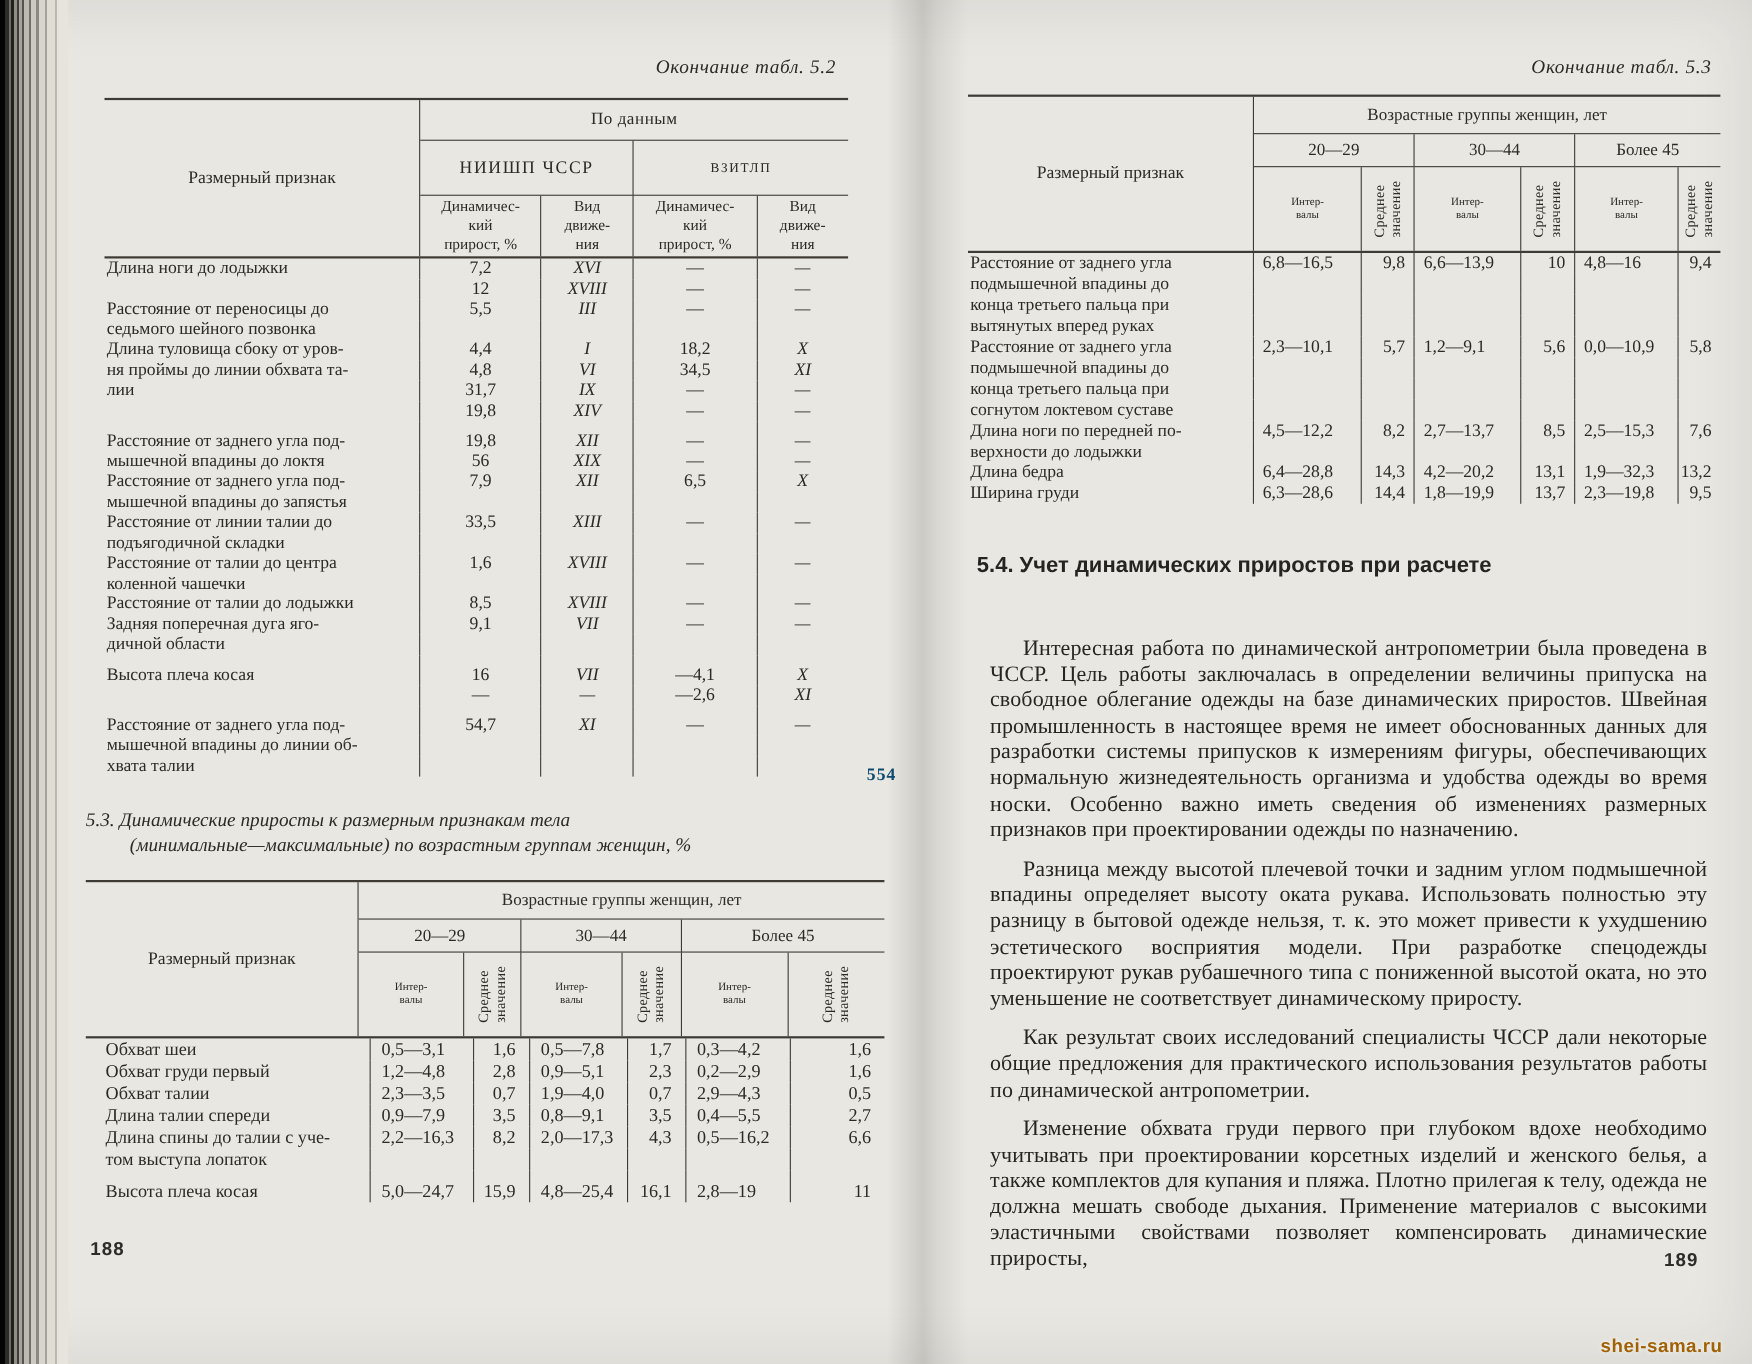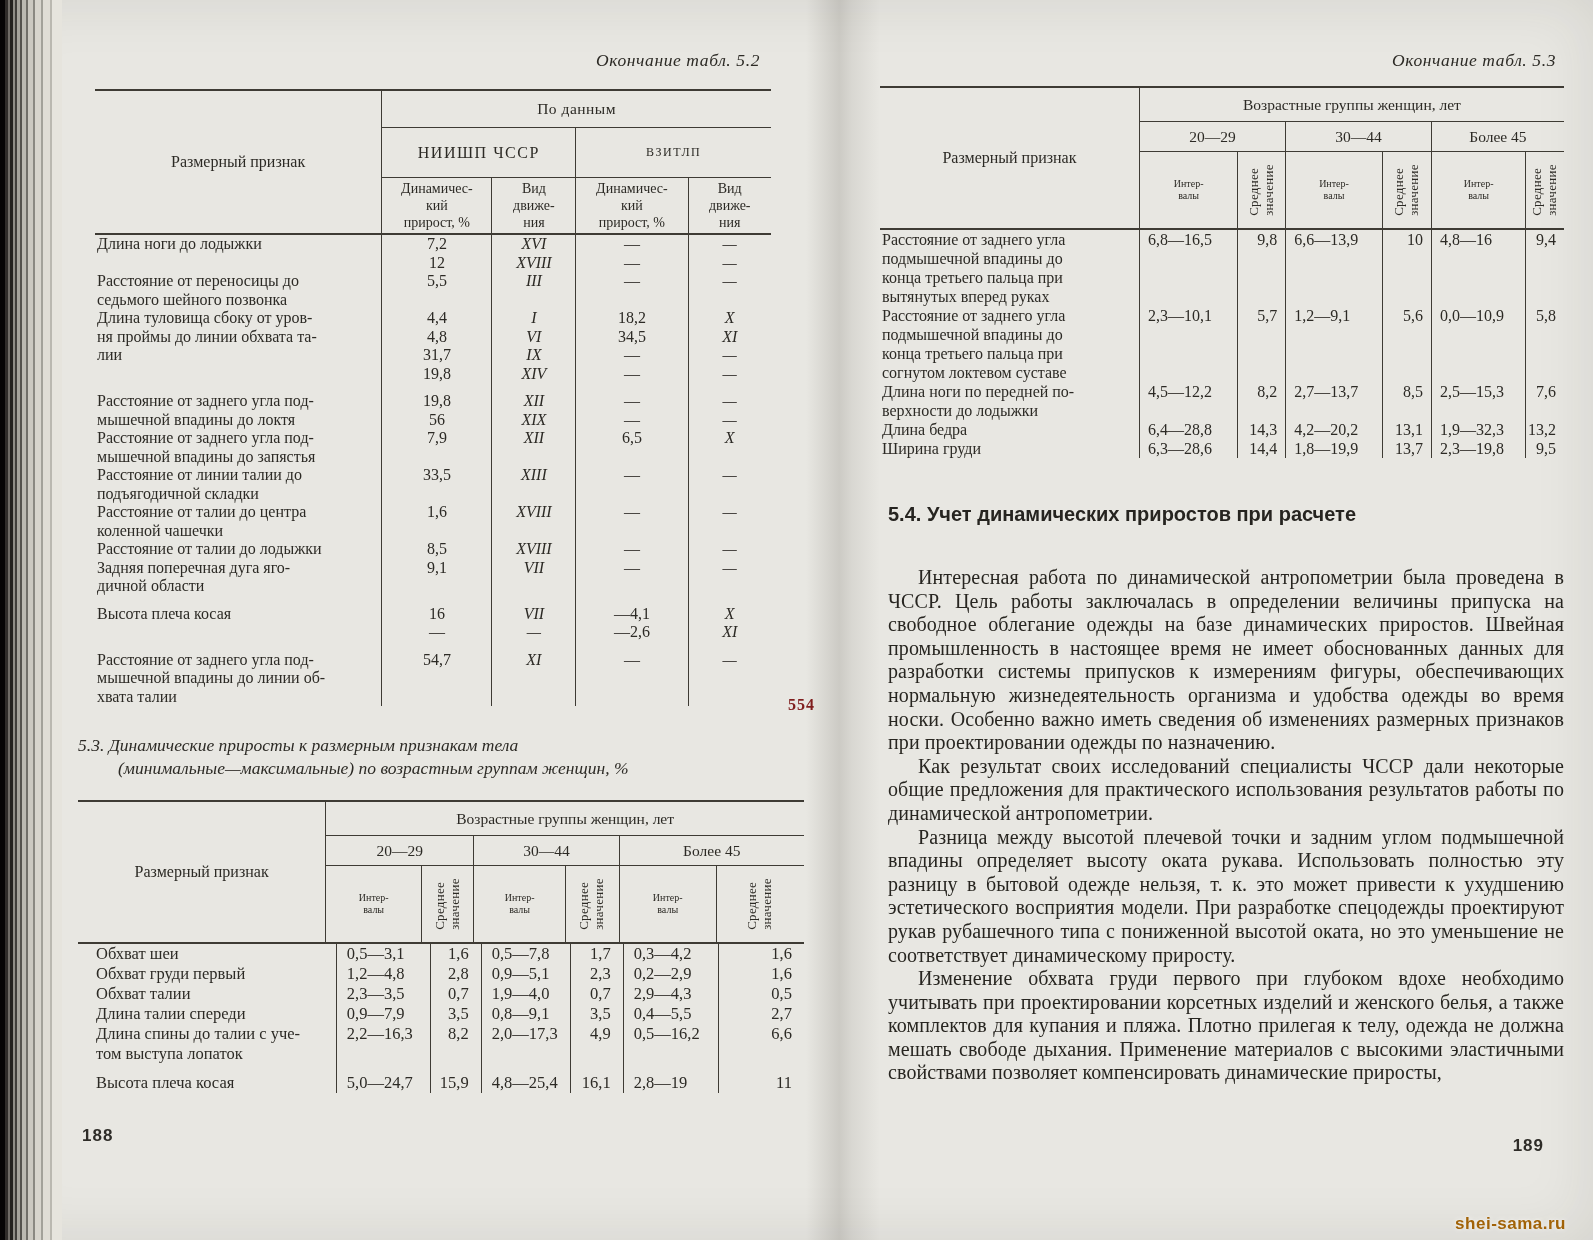--- a/index.html
+++ b/index.html
@@ -105,29 +105,29 @@
   #t3d .trow > span:first-child{text-align:left;padding-left:2px;}
   #t3d .trow > span:nth-child(2),#t3d .trow > span:nth-child(4),#t3d .trow > span:nth-child(6){text-align:left;padding-left:8px;}
   #t3d .trow > span:nth-child(3),#t3d .trow > span:nth-child(5),#t3d .trow > span:nth-child(7){text-align:right;padding-right:8px;}
 
   
   .sec54{position:absolute;left:8px;top:500px;font-family:"Liberation Sans",sans-serif;
          font-weight:bold;font-size:20px;line-height:28px;color:#262420;}
   .sec54 .l2{padding-left:46px;}
   .bodytext{position:absolute;left:8px;top:566px;width:676px;font-size:20px;line-height:23.6px;
             text-align:justify;color:#272520;letter-spacing:.1px;}
-  .bodytext p{margin:0;text-indent:30px;}
+  .bodytext p{margin:12px;text-indent:30px;}
 
   .pageno{font-size:17px;font-weight:bold;letter-spacing:1px;color:#2e2c28;
           font-family:"Liberation Sans",sans-serif;}
   .pn-left{position:absolute;left:20px;top:1126px;}
   .pn-right{position:absolute;right:26px;top:1136px;}
 
   .stamp{position:absolute;left:788px;top:696px;font-size:16px;font-weight:bold;
-         color:#7f1d1d;letter-spacing:1px;}
+         color:#0c4a6e;letter-spacing:1px;}
   .watermark{position:absolute;right:4px;top:1214px;font-family:"Liberation Sans",sans-serif;
              font-weight:bold;font-size:17px;color:#a16207;letter-spacing:.5px;
              text-shadow:0 0 2px #f5f4f0,0 0 5px #f5f4f0,1px 1px 0 #d8d6cf;}
 </style>
 </head>
 <body>
 
 <div class="scan">
   <div class="spine"></div>
   <div class="gutter"></div>
@@ -392,21 +392,21 @@
             <span>0,8—9,1</span>
             <span>3,5</span>
             <span>0,4—5,5</span>
             <span>2,7</span>
           </div>
           <div class="trow">
             <span>Длина спины до талии с уче-</span>
             <span>2,2—16,3</span>
             <span>8,2</span>
             <span>2,0—17,3</span>
-            <span>4,9</span>
+            <span>4,3</span>
             <span>0,5—16,2</span>
             <span>6,6</span>
           </div>
           <div class="trow">
             <span>том выступа лопаток</span>
             <span></span>
             <span></span>
             <span></span>
             <span></span>
             <span></span>
@@ -569,21 +569,21 @@
           </div>
         </div>
     </div>
 
     <div class="sec54">
       <div class="l1">5.4. Учет динамических приростов при расчете</div>
     </div>
 
     <div class="bodytext" id="paras">
         <p>Интересная работа по динамической антропометрии была проведена в ЧССР. Цель работы заключалась в определении величины припуска на свободное облегание одежды на базе динамических приростов. Швейная промышленность в настоящее время не имеет обоснованных данных для разработки системы припусков к измерениям фигуры, обеспечивающих нормальную жизнедеятельность организма и удобства одежды во время носки. Особенно важно иметь сведения об изменениях размерных признаков при проектировании одежды по назначению.</p>
+        <p>Разница между высотой плечевой точки и задним углом подмышечной впадины определяет высоту оката рукава. Использовать полностью эту разницу в бытовой одежде нельзя, т. к. это может привести к ухудшению эстетического восприятия модели. При разработке спецодежды проектируют рукав рубашечного типа с пониженной высотой оката, но это уменьшение не соответствует динамическому приросту.</p>
         <p>Как результат своих исследований специалисты ЧССР дали некоторые общие предложения для практического использования результатов работы по динамической антропометрии.</p>
-        <p>Разница между высотой плечевой точки и задним углом подмышечной впадины определяет высоту оката рукава. Использовать полностью эту разницу в бытовой одежде нельзя, т. к. это может привести к ухудшению эстетического восприятия модели. При разработке спецодежды проектируют рукав рубашечного типа с пониженной высотой оката, но это уменьшение не соответствует динамическому приросту.</p>
         <p>Изменение обхвата груди первого при глубоком вдохе необходимо учитывать при проектировании корсетных изделий и женского белья, а также комплектов для купания и пляжа. Плотно прилегая к телу, одежда не должна мешать свободе дыхания. Применение материалов с высокими эластичными свойствами позволяет компенсировать динамические приросты,</p>
       </div>
 
     <div class="pageno pn-right">189</div>
     <div class="watermark">shei-sama.ru</div>
   </div>
 </div>
 
 </body></html>

